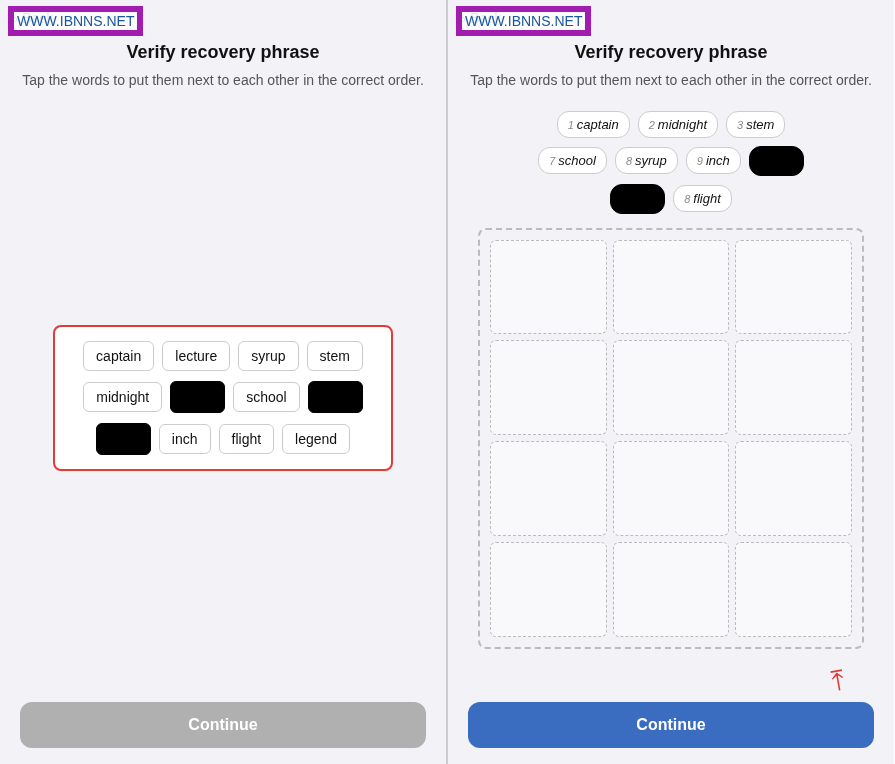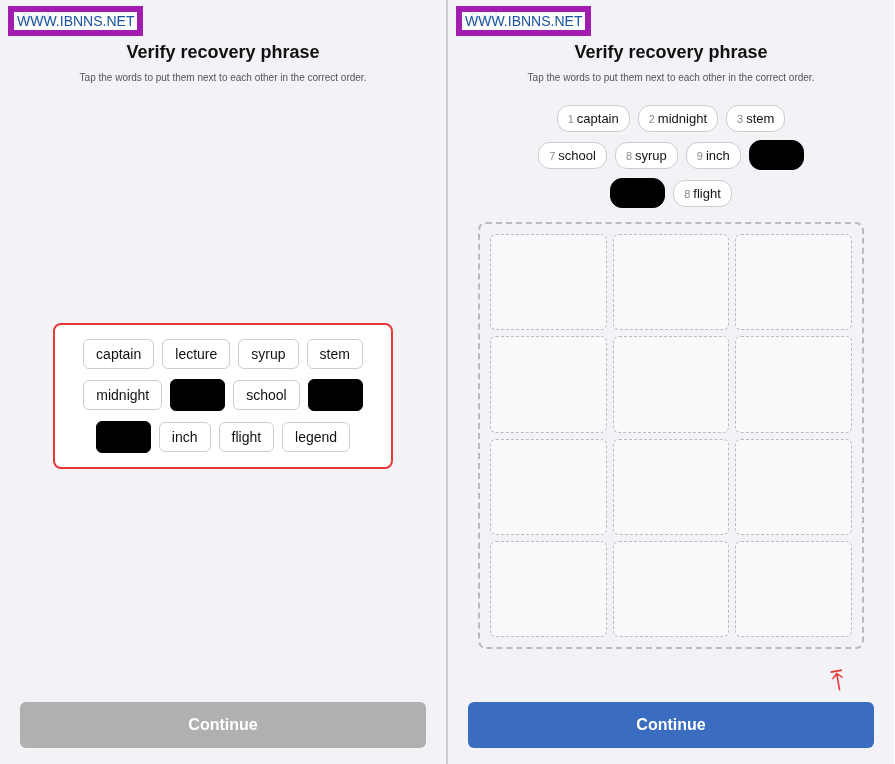--- a/index.html
+++ b/index.html
@@ -62,21 +62,21 @@
 
     .title {
       font-size: 18px;
       font-weight: 700;
       color: #111;
       text-align: center;
       margin-bottom: 8px;
     }
 
     .subtitle {
-      font-size: 10px;
+      font-size: 14px;
       color: #555;
       text-align: center;
       line-height: 1.4;
       margin-bottom: 20px;
     }
 
     
     .word-bank-area {
       flex: 1;
       width: 100%;
@@ -144,20 +144,21 @@
 
     .numbered-chip {
       background: #fff;
       border: 1px solid #ccc;
       border-radius: 12px;
       padding: 5px 10px;
       font-size: 13px;
       color: #111;
       cursor: pointer;
       white-space: nowrap;
+      font-style: italic;
     }
 
     .numbered-chip .num {
       color: #888;
       font-size: 11px;
       margin-right: 3px;
     }
 
     .numbered-chip.redacted {
       background: #000;
@@ -189,21 +190,21 @@
     }
 
     .continue-area {
       padding: 16px 20px;
       width: 100%;
     }
 
     .continue-btn {
       width: 100%;
       padding: 14px;
-      border-radius: 6px;
+      border-radius: 12px;
       border: none;
       font-size: 16px;
       font-weight: 600;
       cursor: pointer;
     }
 
     .continue-btn.disabled {
       background: #b0b0b0;
       color: #fff;
     }

